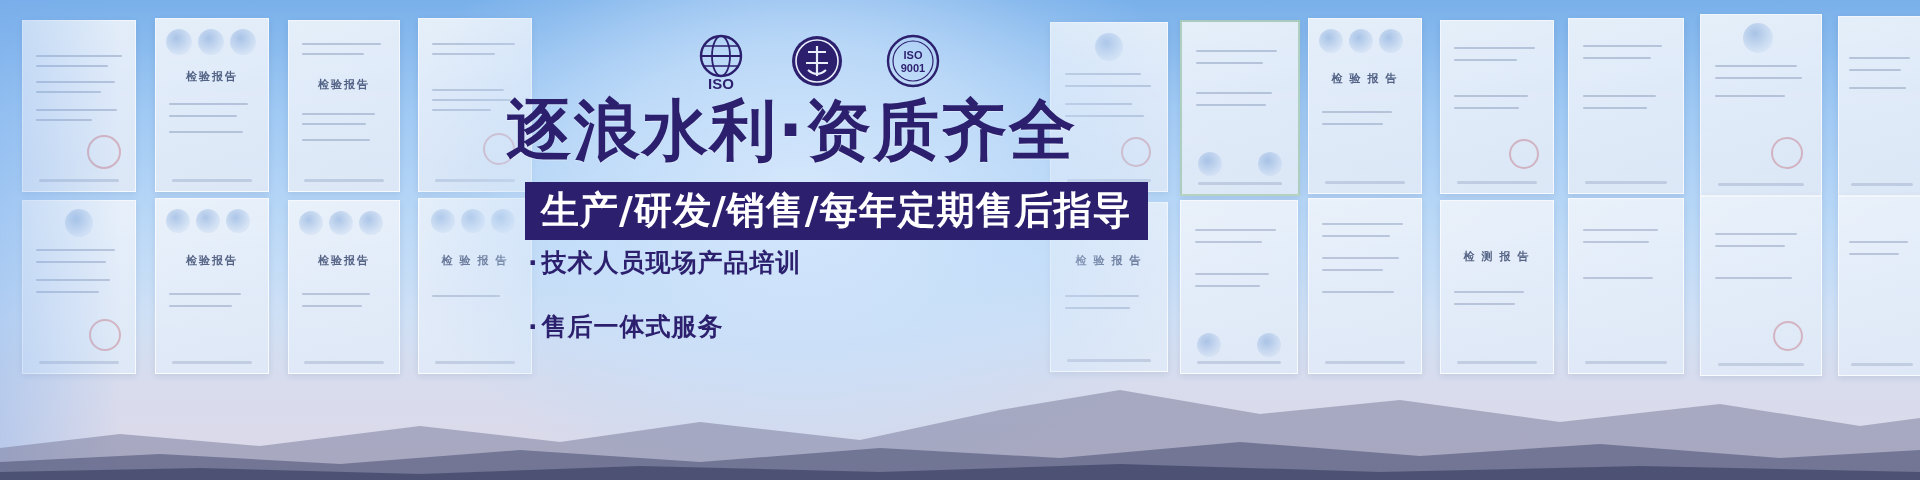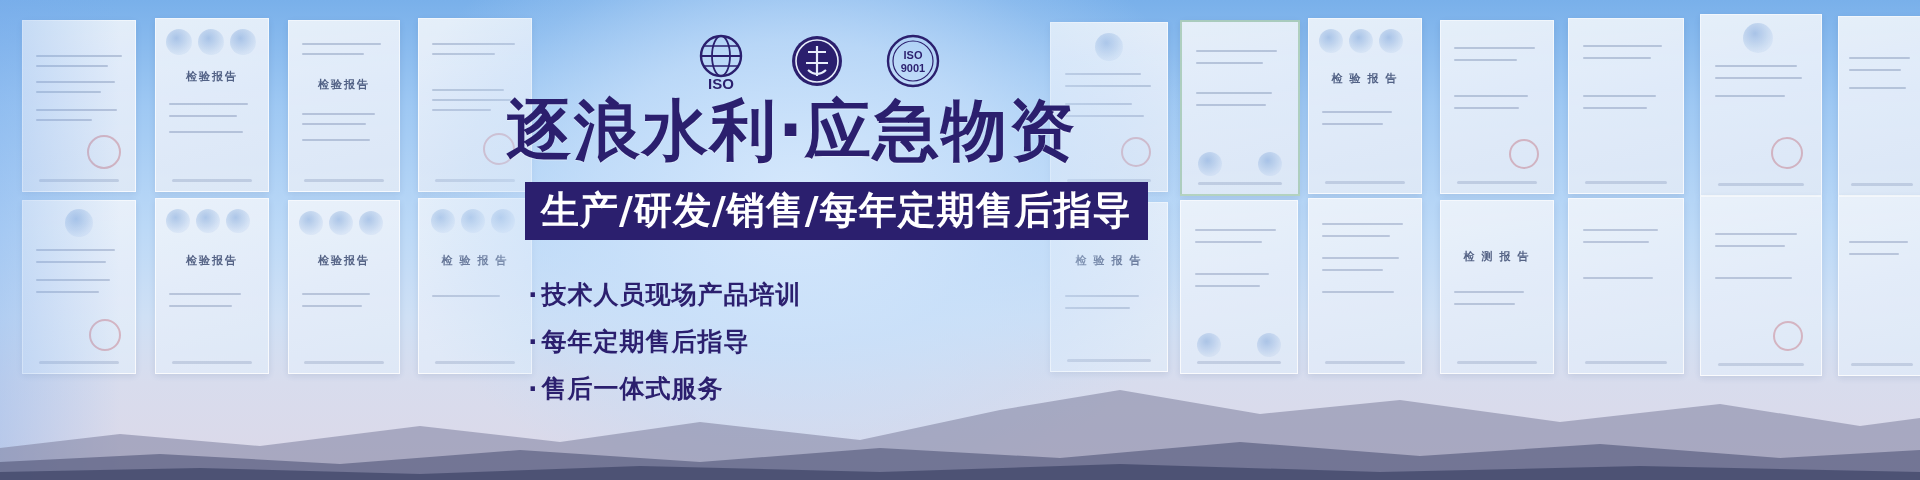--- a/index.html
+++ b/index.html
@@ -68,21 +68,21 @@
   
   .subbar{
     position:absolute;left:525px;top:182px;
     background:#2b1f6e;color:#ffffff;
     padding:7px 16px 9px 16px;
     font-size:38px;line-height:42px;font-weight:bold;letter-spacing:1px;
     white-space:nowrap;
     font-family:"DejaVu Sans","Liberation Sans",sans-serif;
   }
   
-  .bullets{position:absolute;left:528px;top:248px;width:530px;margin-top:32px;}
+  .bullets{position:absolute;left:528px;top:248px;width:530px;}
   .brow{display:flex;align-items:baseline;margin-bottom:17px;}
   .bcell{
     color:#2b1f6e;font-size:25px;line-height:30px;font-weight:bold;letter-spacing:1px;
     white-space:nowrap;font-family:"DejaVu Sans","Liberation Sans",sans-serif;
   }
   .bcell.c1{width:276px;}
   .bcell .dot{margin-right:3px;}
   .side-fade-l{
     position:absolute;left:0;top:0;width:120px;height:480px;
     background:linear-gradient(90deg,rgba(120,170,235,.35),rgba(120,170,235,0));
@@ -308,34 +308,31 @@
     <div class="badge">
       <svg width="62" height="62" viewBox="0 0 62 62">
         <circle cx="31" cy="31" r="25" fill="none" stroke="#2b1f6e" stroke-width="2.4"></circle>
         <circle cx="31" cy="31" r="20" fill="none" stroke="#2b1f6e" stroke-width="1.2"></circle>
         <text x="31" y="29" font-size="11" font-weight="bold" text-anchor="middle" fill="#2b1f6e" font-family="'Liberation Sans',sans-serif">ISO</text>
         <text x="31" y="42" font-size="11" font-weight="bold" text-anchor="middle" fill="#2b1f6e" font-family="'Liberation Sans',sans-serif">9001</text>
       </svg>
     </div>
   </div>
 
-  <div class="headline">逐浪水利·应急物资</div>
+  <div class="headline">逐浪水利·资质齐全</div>
 
   <div class="subbar">生产/研发/销售/每年定期售后指导</div>
 
   <div class="bullets">
     <div class="brow">
       <div class="bcell c1">
         <span class="dot">·</span><span>技术人员现场产品培训</span>
       </div>
     </div>
     <div class="brow">
-      <div class="bcell c1">
-        <span class="dot">·</span><span>每年定期售后指导</span>
-      </div>
     </div>
     <div class="brow">
       <div class="bcell c1">
         <span class="dot">·</span><span>售后一体式服务</span>
       </div>
     </div>
   </div>
 
 </div>
 

